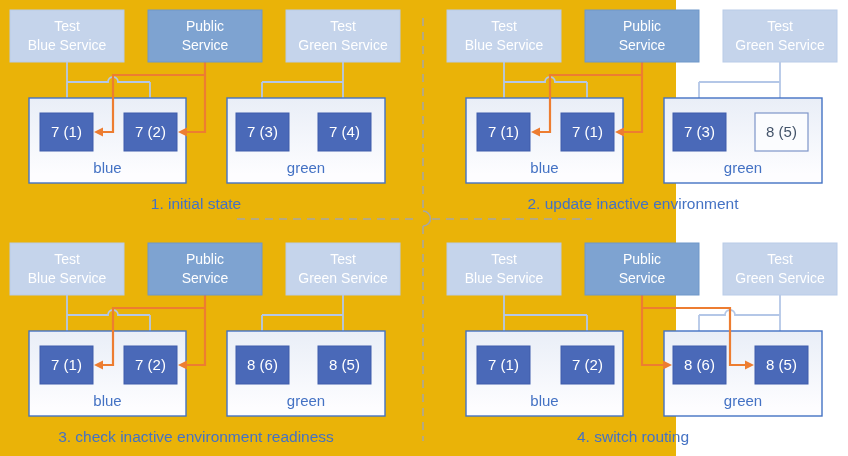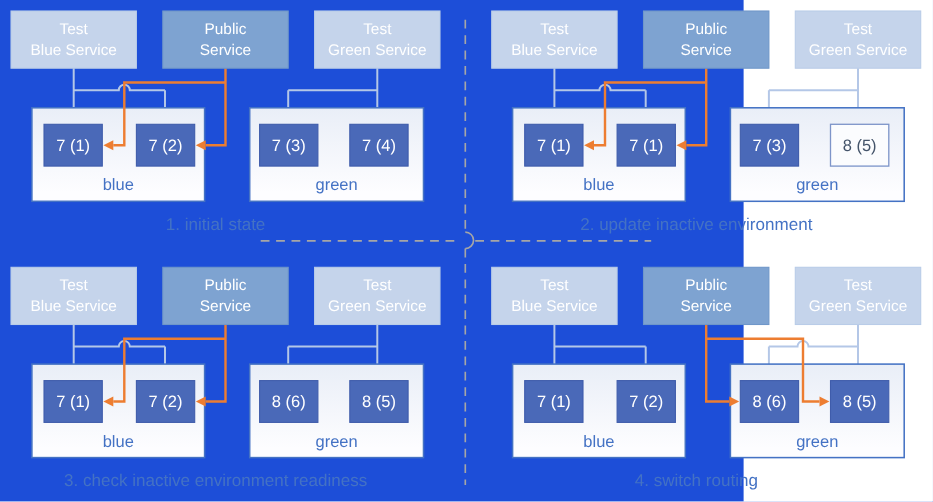--- a/index.html
+++ b/index.html
@@ -1,16 +1,16 @@
 <!DOCTYPE html>
 <html><head>
 <meta charset="utf-8">
 <style>
   html,body{margin:0;padding:0;background:#ffffff;}
-  .stage{width:676px;height:456px;position:relative;background:#1d4ed8;
+  .stage{width:676px;height:456px;position:relative;background:#eab308;
          font-family:"Liberation Sans", sans-serif;}
   svg{display:block;}
   text{font-family:"Liberation Sans", sans-serif;}
   .svc{fill:#c5d4eb;stroke:#b9cce8;stroke-width:1;}
   .svc-pub{fill:#7ea3d1;stroke:#6f97c9;stroke-width:1;}
   .svc-label{fill:#ffffff;font-size:14px;text-anchor:middle;}
   .env-box{fill:url(#envGrad);stroke:#4472c4;stroke-width:1.4;}
   .env-label{fill:#4472c4;font-size:15px;text-anchor:middle;}
   .pod{fill:#4a69b8;stroke:#3f5cab;stroke-width:1;}
   .pod-off{fill:#fbfcfe;stroke:#7e95c9;stroke-width:1.2;}

